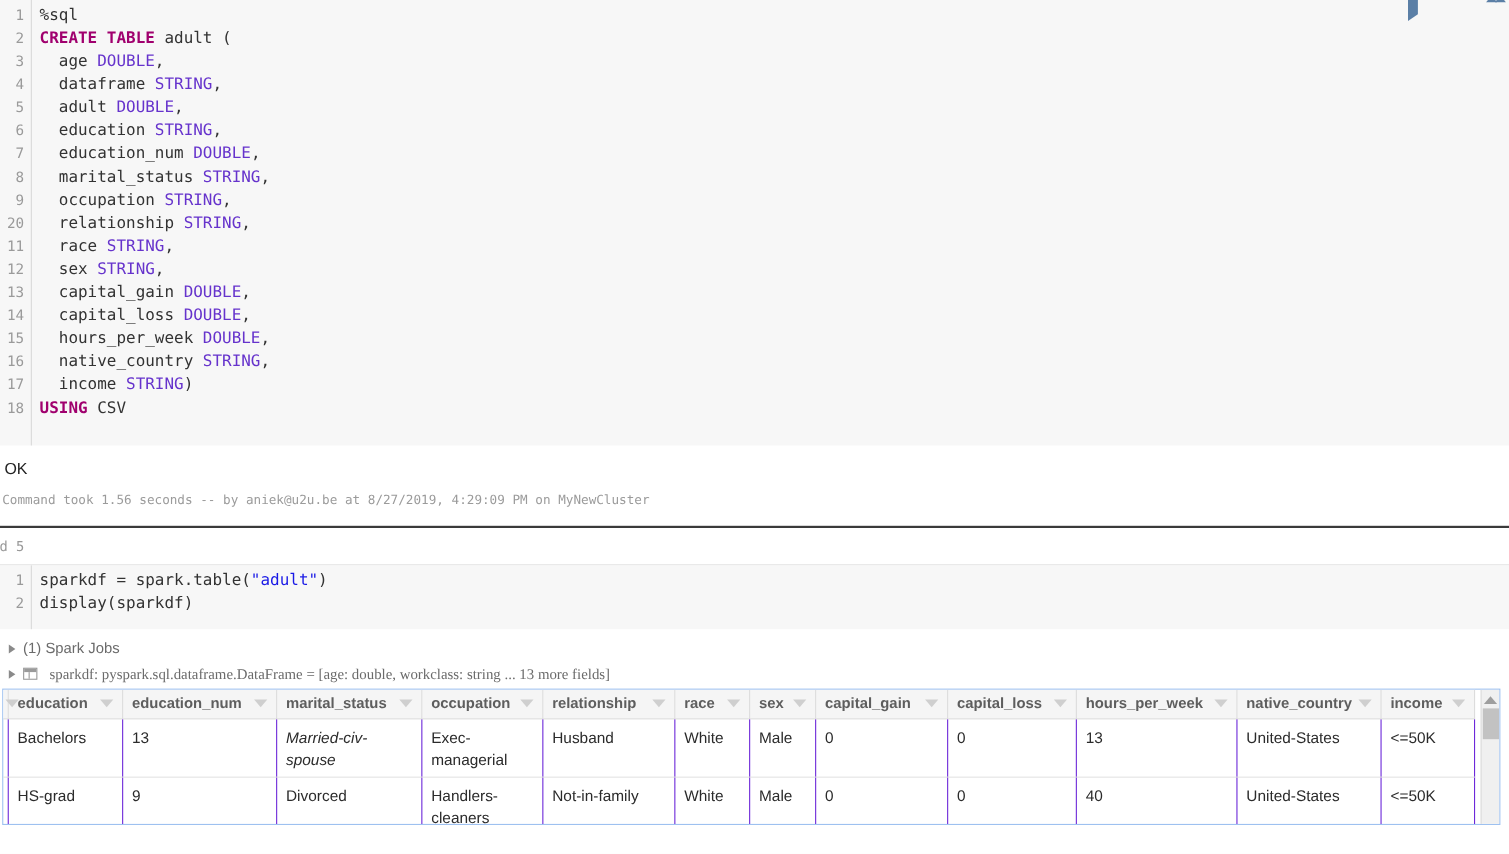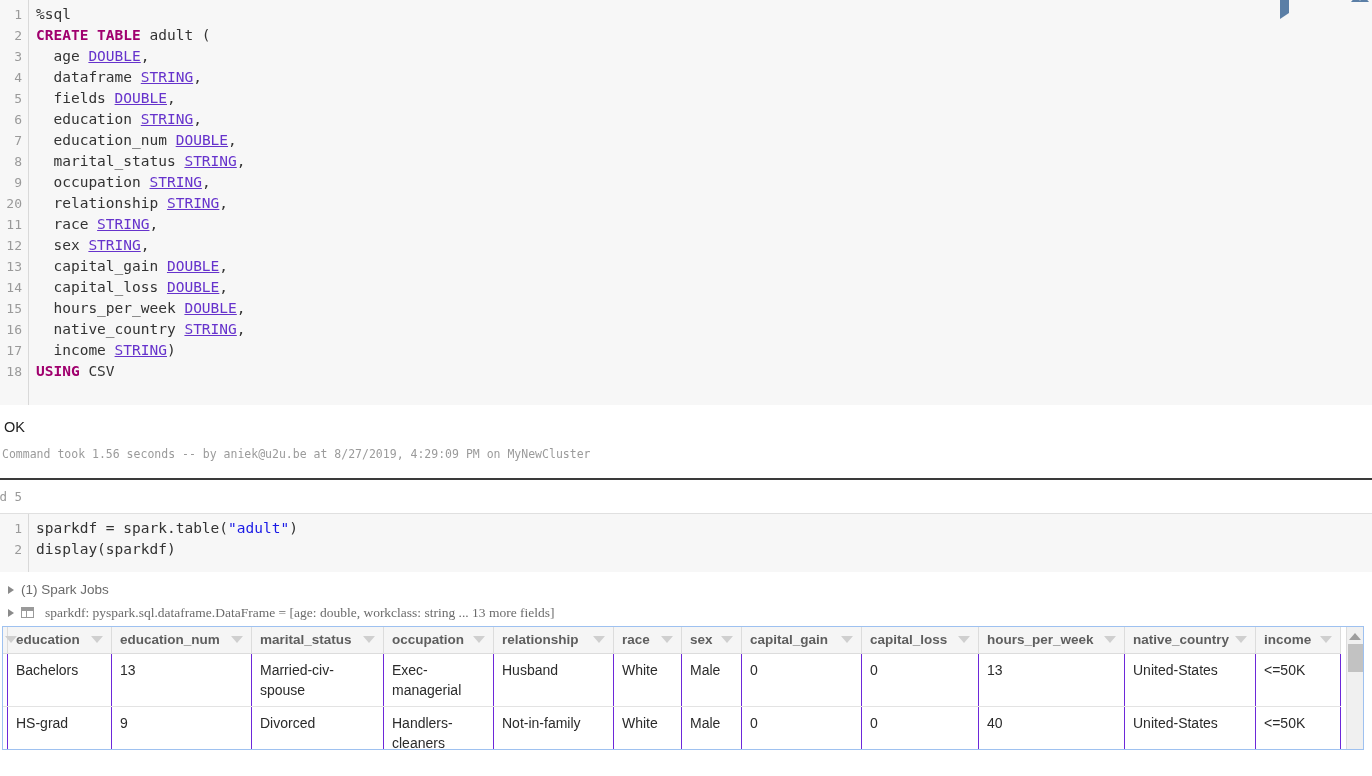--- a/index.html
+++ b/index.html
@@ -40,21 +40,21 @@
   .gutter-rule {
     position: absolute;
     left: 28px; top: 0; bottom: 0;
     width: 1px;
     background: #d9d9d9;
   }
   .code-text { position: absolute; left: 36px; top: 0; }
 
   
   .kw   { color: #a0006e; font-weight: bold; }
-  .typ  { color: #6633cc; text-decoration: underline; }
+  .typ  { color: #6633cc; }
   .str  { color: #1a1ae6; }
   .pln  { color: #333333; }
 
   
   .cell-toolbar {
     position: absolute;
     top: -5px; right: 6px;
     display: flex;
     align-items: center;
     gap: 22px;
@@ -232,21 +232,21 @@
       <span class="tb-icon"><span class="tri-play"></span></span>
       <span class="tb-icon"><span class="chev"></span></span>
       <span class="tb-icon"><span class="dbl-chev"></span></span>
     </div>
     <div class="gutter-rule"></div>
     <div id="sql-code">
         <div class="code-line"><span class="lineno">1</span><span class="code-text"><span class="pln">%sql</span></span></div>
         <div class="code-line"><span class="lineno">2</span><span class="code-text"><span class="kw">CREATE TABLE</span><span class="pln"> adult (</span></span></div>
         <div class="code-line"><span class="lineno">3</span><span class="code-text"><span class="pln">  age </span><span class="typ">DOUBLE</span><span class="pln">,</span></span></div>
         <div class="code-line"><span class="lineno">4</span><span class="code-text"><span class="pln">  dataframe </span><span class="typ">STRING</span><span class="pln">,</span></span></div>
-        <div class="code-line"><span class="lineno">5</span><span class="code-text"><span class="pln">  fields </span><span class="typ">DOUBLE</span><span class="pln">,</span></span></div>
+        <div class="code-line"><span class="lineno">5</span><span class="code-text"><span class="pln">  adult </span><span class="typ">DOUBLE</span><span class="pln">,</span></span></div>
         <div class="code-line"><span class="lineno">6</span><span class="code-text"><span class="pln">  education </span><span class="typ">STRING</span><span class="pln">,</span></span></div>
         <div class="code-line"><span class="lineno">7</span><span class="code-text"><span class="pln">  education_num </span><span class="typ">DOUBLE</span><span class="pln">,</span></span></div>
         <div class="code-line"><span class="lineno">8</span><span class="code-text"><span class="pln">  marital_status </span><span class="typ">STRING</span><span class="pln">,</span></span></div>
         <div class="code-line"><span class="lineno">9</span><span class="code-text"><span class="pln">  occupation </span><span class="typ">STRING</span><span class="pln">,</span></span></div>
         <div class="code-line"><span class="lineno">20</span><span class="code-text"><span class="pln">  relationship </span><span class="typ">STRING</span><span class="pln">,</span></span></div>
         <div class="code-line"><span class="lineno">11</span><span class="code-text"><span class="pln">  race </span><span class="typ">STRING</span><span class="pln">,</span></span></div>
         <div class="code-line"><span class="lineno">12</span><span class="code-text"><span class="pln">  sex </span><span class="typ">STRING</span><span class="pln">,</span></span></div>
         <div class="code-line"><span class="lineno">13</span><span class="code-text"><span class="pln">  capital_gain </span><span class="typ">DOUBLE</span><span class="pln">,</span></span></div>
         <div class="code-line"><span class="lineno">14</span><span class="code-text"><span class="pln">  capital_loss </span><span class="typ">DOUBLE</span><span class="pln">,</span></span></div>
         <div class="code-line"><span class="lineno">15</span><span class="code-text"><span class="pln">  hours_per_week </span><span class="typ">DOUBLE</span><span class="pln">,</span></span></div>
@@ -371,21 +371,21 @@
                 <span class="hdr-caret"></span>
               </div>
             </th>
           </tr>
         </thead>
       <tbody id="grid-body">
           <tr>
             <td style="width: 12px;"></td>
             <td style="width: 104px;">Bachelors</td>
             <td style="width: 140px;">13</td>
-            <td style="width: 132px;">Married-civ-spouse</td>
+            <td style="width: 132px; font-style: italic;">Married-civ-spouse</td>
             <td style="width: 110px;">Exec-managerial</td>
             <td style="width: 120px;">Husband</td>
             <td style="width: 68px;">White</td>
             <td style="width: 60px;">Male</td>
             <td style="width: 120px;">0</td>
             <td style="width: 117px;">0</td>
             <td style="width: 146px;">13</td>
             <td style="width: 131px;">United-States</td>
             <td style="width: 85px;">&lt;=50K</td>
           </tr>

